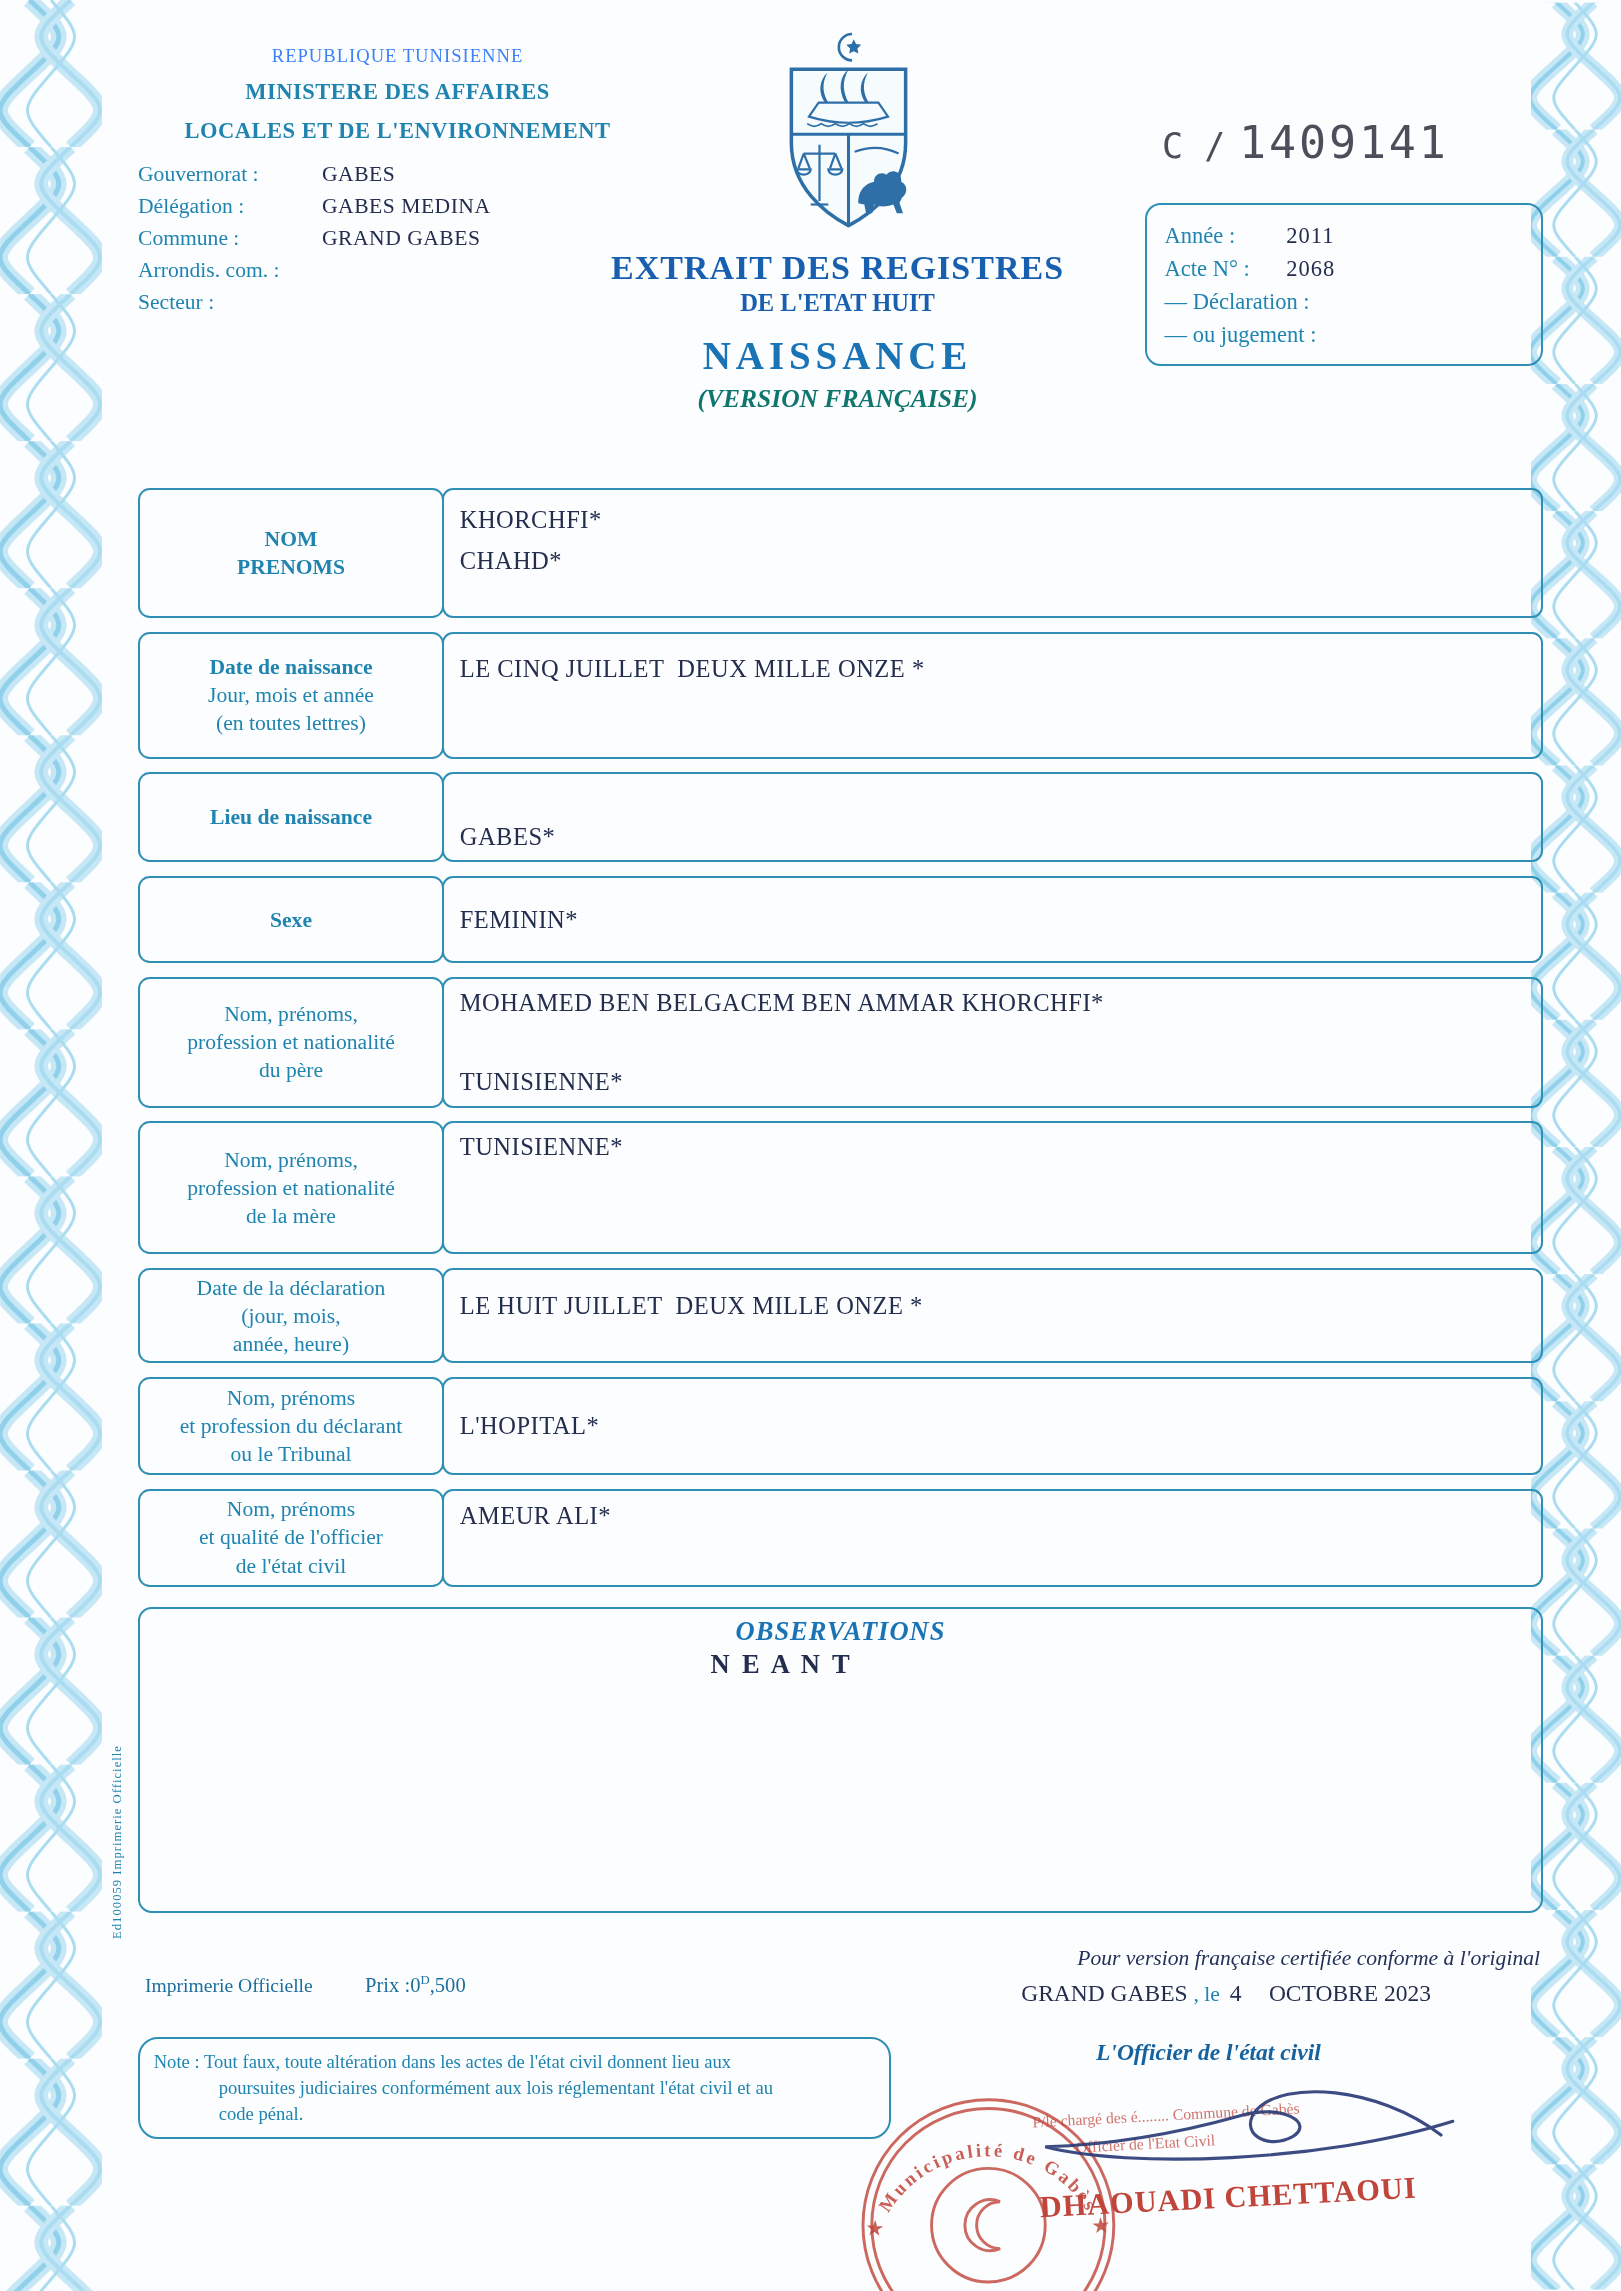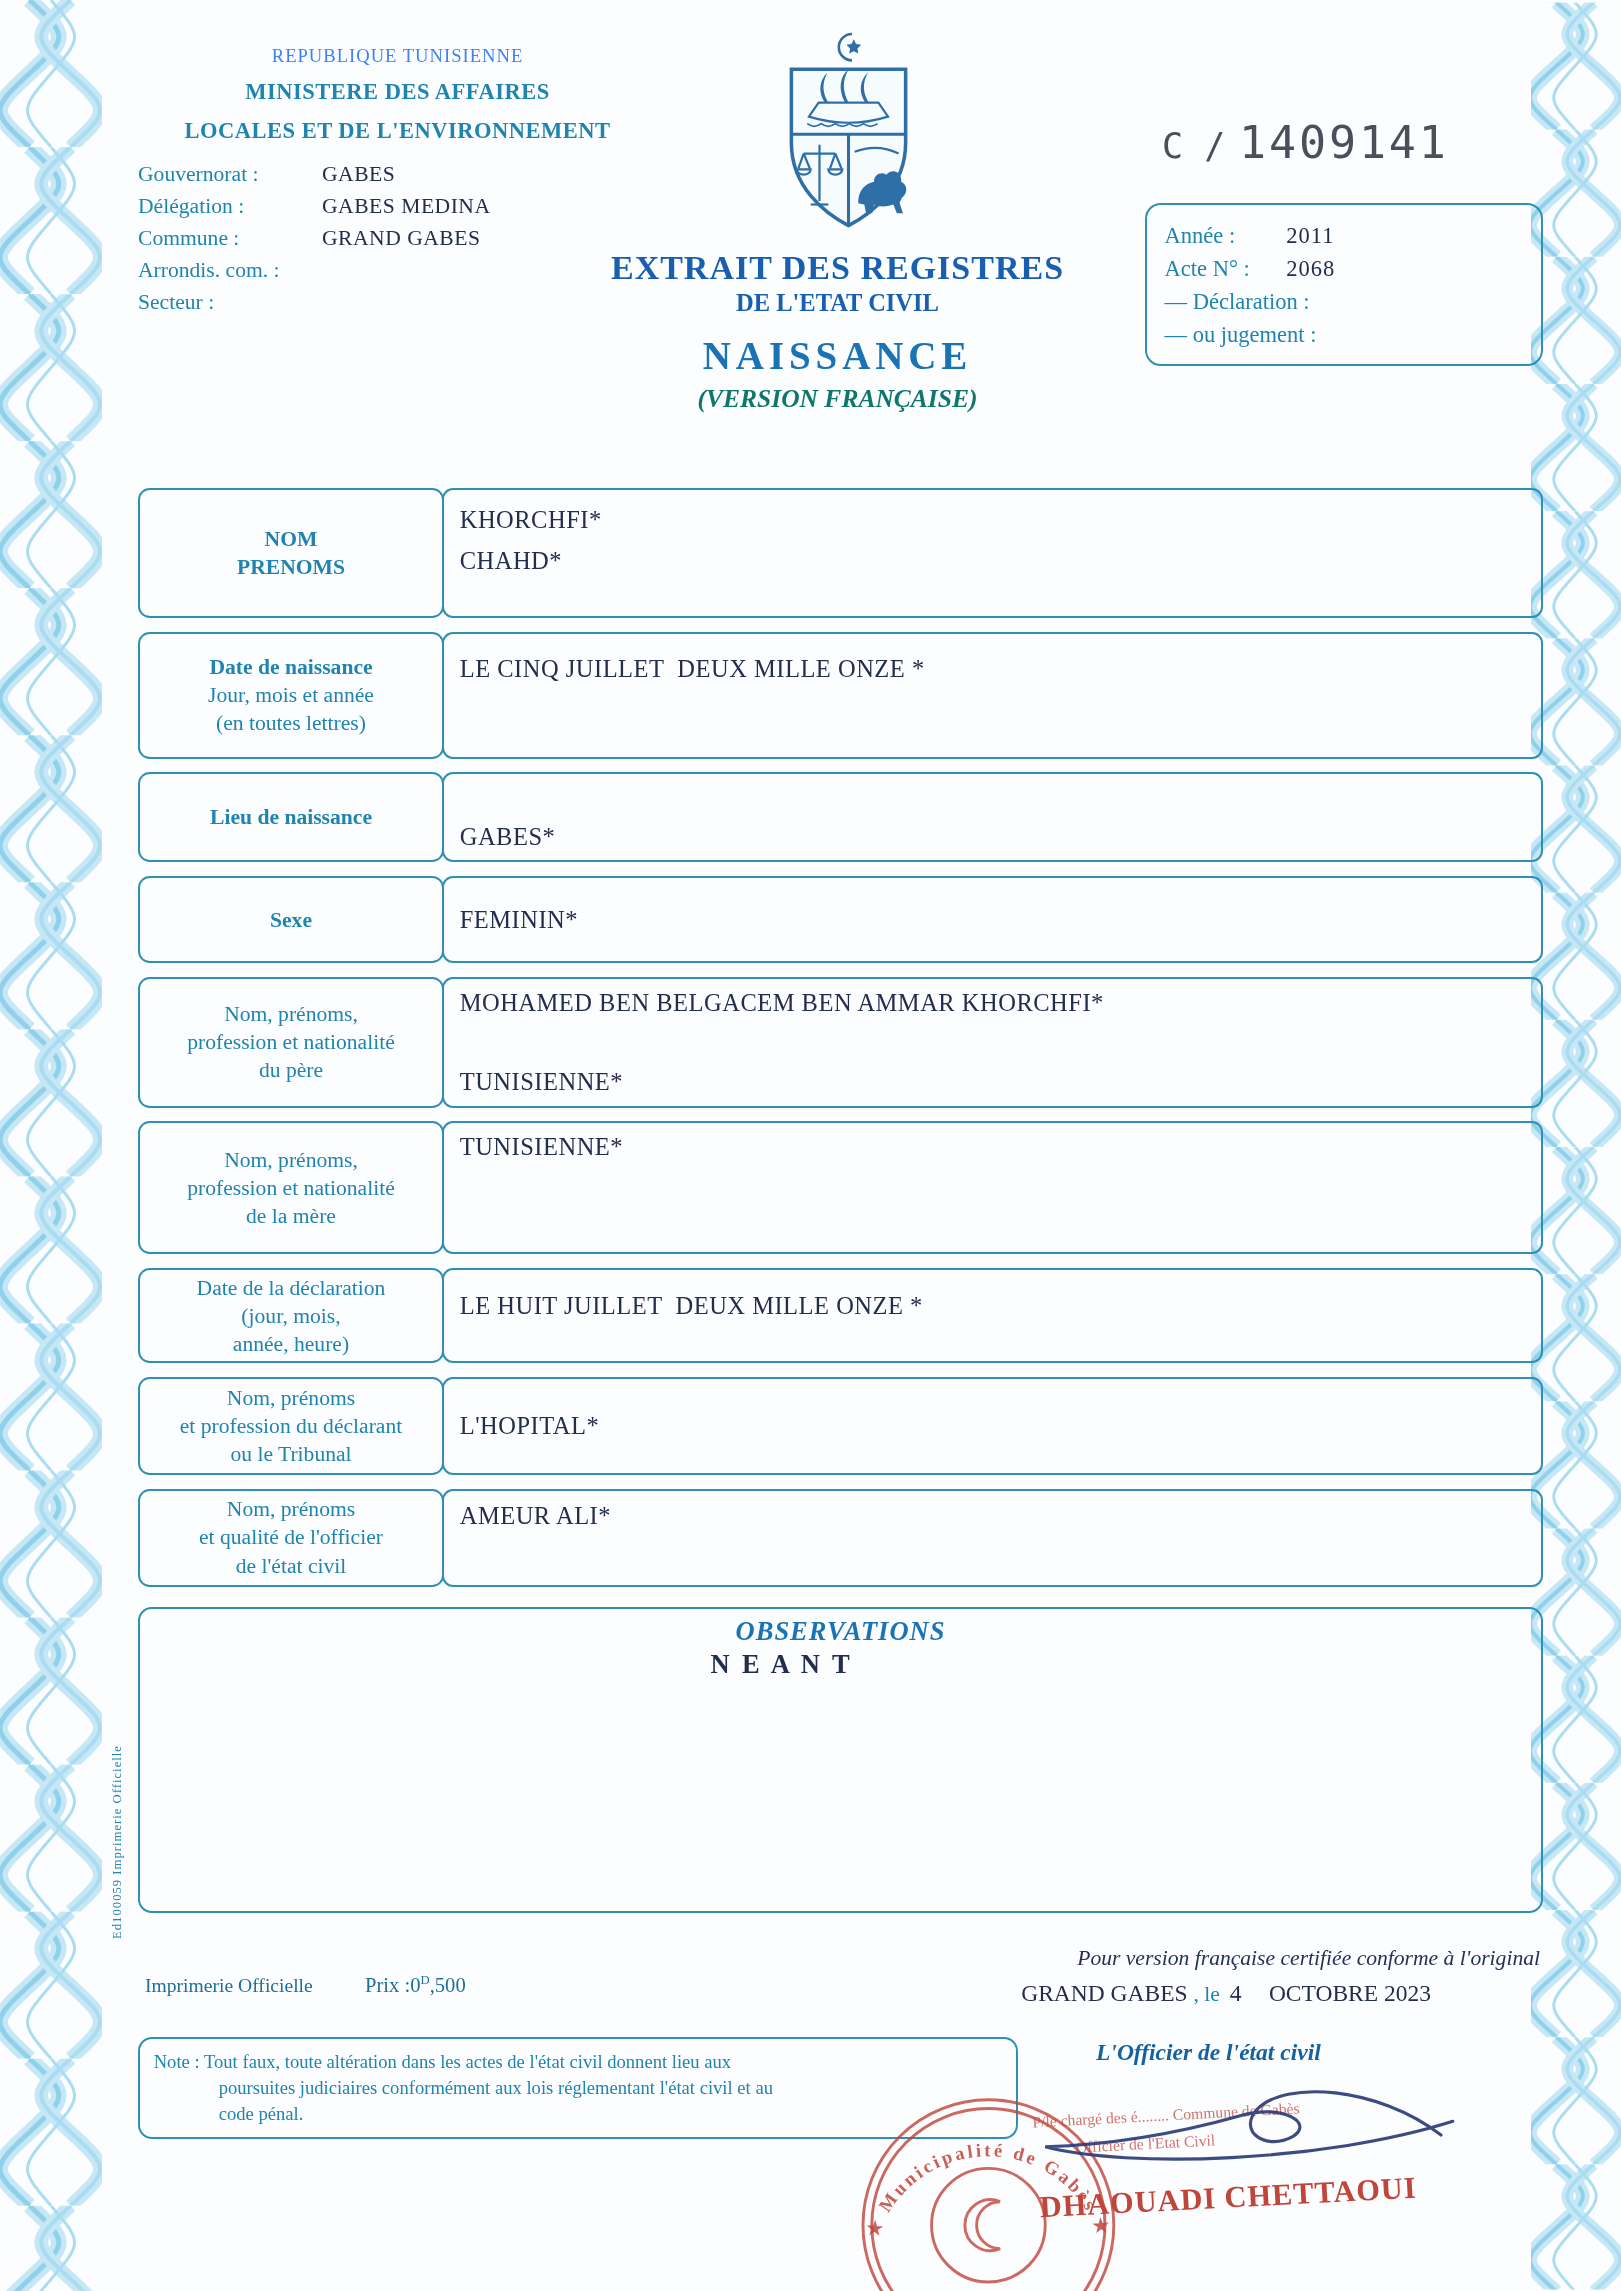--- a/index.html
+++ b/index.html
@@ -67,21 +67,21 @@
   .obs-value{text-align:center;font-size:26.5px;font-weight:bold;color:var(--ink);letter-spacing:2.9px;transform:translateX(-59px);margin-top:2px;}
 
   
   .printer{position:absolute;left:145px;top:1975px;font-size:19.6px;color:#1d6e9c;}
   .price{position:absolute;left:365px;top:1973px;font-size:20.6px;color:#1d6e9c;}
   .price .sup{font-size:12.7px;vertical-align:super;}
   .certify{position:absolute;right:81px;top:1946px;font-size:21.6px;font-style:italic;color:#233058;}
   .place-date{position:absolute;right:190px;top:1980px;font-size:23.5px;color:var(--ink);white-space:nowrap;}
   .place-date .le{color:var(--teal);font-size:21.6px;margin:0 9.8px 0 5.9px;}
   .place-date .day{margin-right:27.4px;}
-  .note-box{position:absolute;left:138px;top:2037px;width:880px;border:2px solid var(--border);border-radius:14px;
+  .note-box{position:absolute;left:138px;top:2037px;width:753px;border:2px solid var(--border);border-radius:20px;
     padding:9.8px 13.7px;color:var(--teal);font-size:18.6px;line-height:1.4;}
   .note-ind{padding-left:65px;}
   .officer{position:absolute;left:1096px;top:2039px;font-size:23.5px;font-weight:bold;font-style:italic;color:#15629e;}
   .vcode{position:absolute;left:110px;top:1939px;transform:rotate(-90deg);transform-origin:0 0;
     font-size:12.7px;color:var(--teal);white-space:nowrap;letter-spacing:1px;}
 
   .stamp-svg{position:absolute;left:814px;top:2078px;}
   .stamp-red-stroke{stroke:var(--red);opacity:.8;}
   .stamp-red-fill{fill:var(--red);}
   .ring-text{opacity:.85;}
@@ -171,21 +171,21 @@
         <path d="M 52 200 h 20"></path>
       </g>
 
       <path class="emb-stroke" stroke-width="2.5" d="M 102 140 q 26 -10 50 2"></path>
       <path class="emb-fill" d="M 106 198 c 0 -14 8 -22 18 -24 c 0 -8 8 -12 14 -8 c 8 -8 18 -2 17 8 c 8 4 7 14 1 18 l -3 6 4 12 h -7 l -4 -10 c -8 3 -16 3 -22 0 l -2 10 h -7 l -2 -10 c -5 -1 -7 -1 -7 -2 z"></path>
     </svg>
   </div>
 
   <div class="titles">
     <div class="t1">EXTRAIT DES REGISTRES</div>
-    <div class="t2">DE L'ETAT CIVIL</div>
+    <div class="t2">DE L'ETAT HUIT</div>
     <div class="t3">NAISSANCE</div>
     <div class="t4">(VERSION FRANÇAISE)</div>
   </div>
 
   <div class="serial">
     <span class="serial-prefix">C /</span><span class="serial-digits">1409141</span>
   </div>
 
   <div class="acte-box">
     <div class="ab-line">

